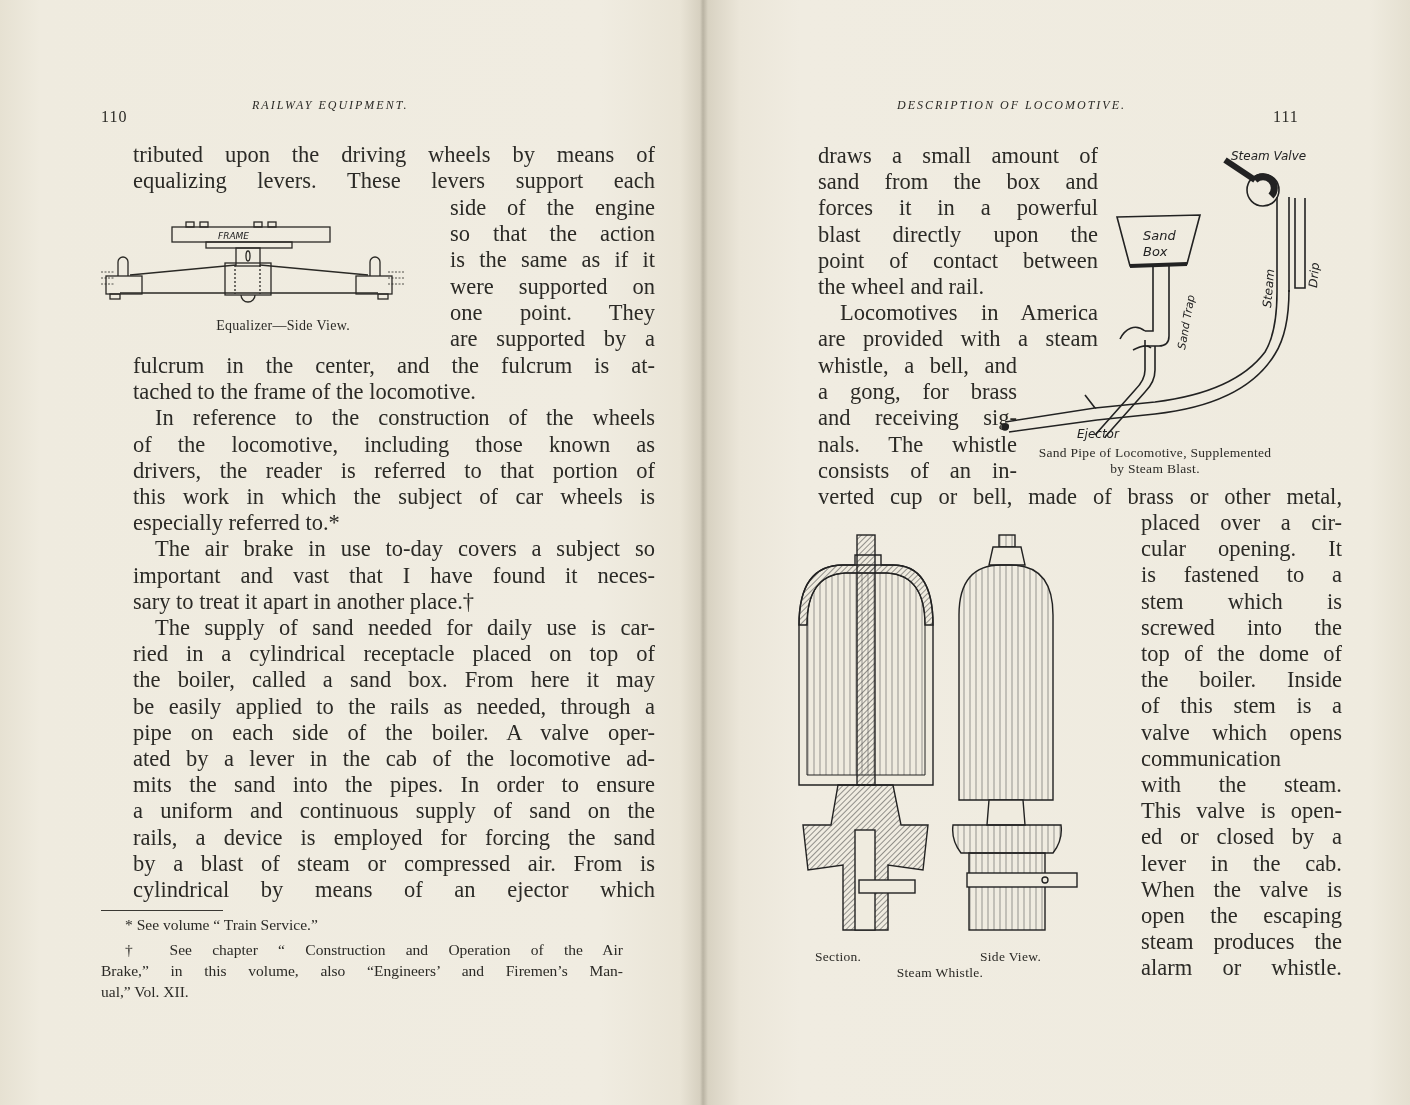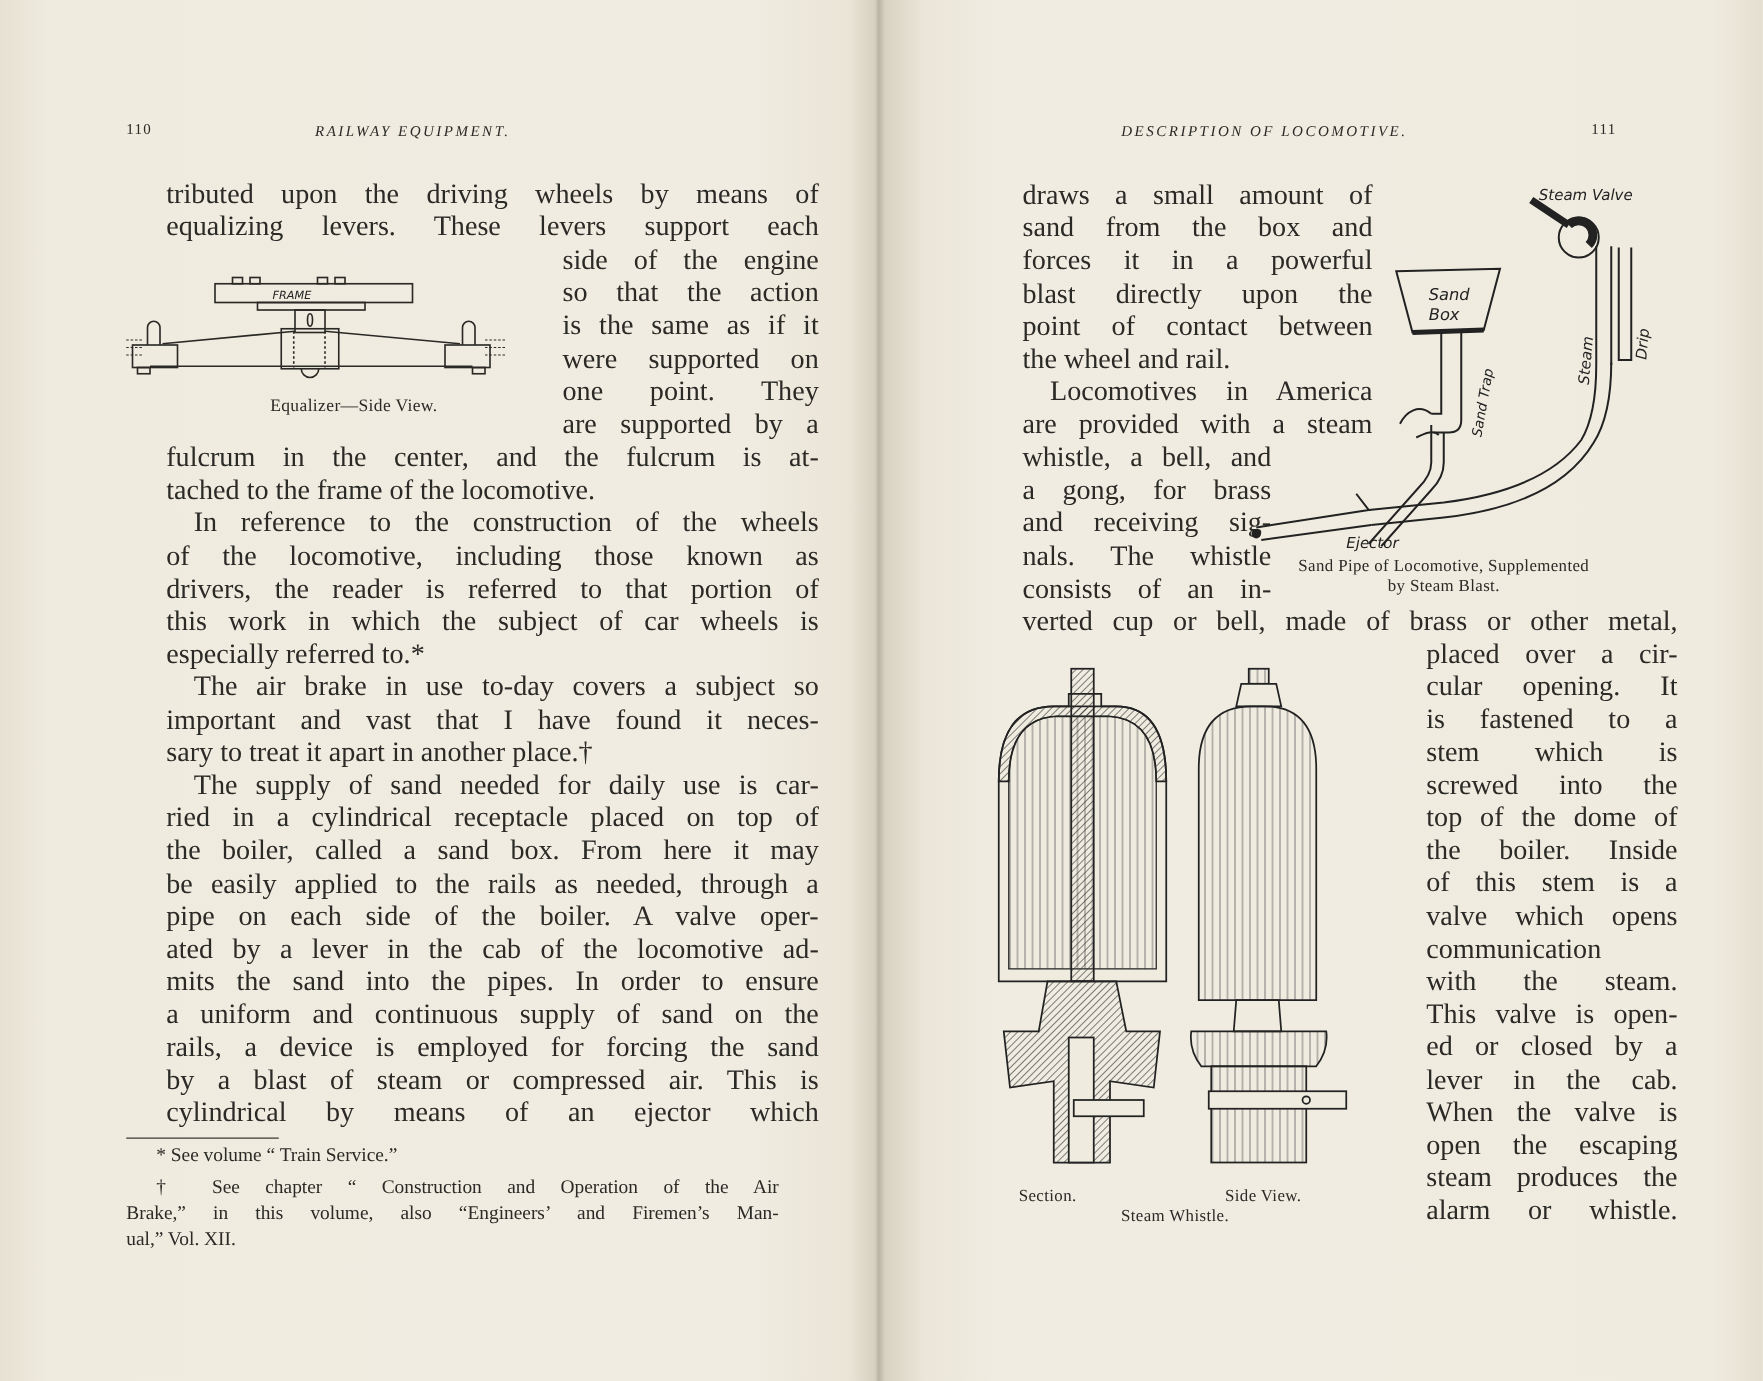--- a/index.html
+++ b/index.html
@@ -9,21 +9,21 @@
     font-family:"Liberation Serif","DejaVu Serif",serif;
     color:#2b2a26;
     position:relative;
   }
   .spread { position:absolute; inset:0;
     background: linear-gradient(90deg,#e6e1d2 0px,#efebdf 40px,#f0ece1 600px,#e9e4d6 680px,#d6d0c0 700px,#b9b3a3 703px,#d8d2c2 708px,#ebe6d9 740px,#f0ece1 800px,#efebdf 1370px,#e4dfd0 1410px);
   }
   .page { position:absolute; top:0; height:1105px; }
   .page-left { left:0; width:703px; }
   .page-right { left:705px; width:705px; }
-  .pnum { position:absolute; top:96px; font-size:12px; letter-spacing:1px; }
+  .pnum { position:absolute; top:108px; font-size:16px; letter-spacing:1px; }
   .runtitle { position:absolute; top:98px; font-style:italic; font-size:12px; letter-spacing:2px;text-align:center; }
 
   .txt { position:absolute; font-size:22.5px; line-height:26.2px;margin-left:32px; }
   .line { display:block; white-space:nowrap; text-align:justify; text-align-last:justify; }
   .line.last { text-align-last:left; }
   .cap { position:absolute; font-size:13.5px; letter-spacing:0.3px; text-align:center; }
   .fn { position:absolute; font-size:15.5px; line-height:21px; }
   .rule { position:absolute; height:1px; background:#3a3833; }
   svg { position:absolute; overflow:visible; }
   .lbl { font-family:"DejaVu Sans",sans-serif; font-style:italic; fill:#222; }
@@ -94,21 +94,21 @@
       <span class="line last">sary to treat it apart in another place.†</span>
       <span class="line" style="padding-left: 22px;">The supply of sand needed for daily use is car-</span>
       <span class="line">ried in a cylindrical receptacle placed on top of</span>
       <span class="line">the boiler, called a sand box.  From here it may</span>
       <span class="line">be easily applied to the rails as needed, through a</span>
       <span class="line">pipe on each side of the boiler.  A valve oper-</span>
       <span class="line">ated by a lever in the cab of the locomotive ad-</span>
       <span class="line">mits the sand into the pipes.  In order to ensure</span>
       <span class="line">a uniform and continuous supply of sand on the</span>
       <span class="line">rails, a device is employed for forcing the sand</span>
-      <span class="line">by a blast of steam or compressed air.  This is</span>
+      <span class="line">by a blast of steam or compressed air.  From is</span>
       <span class="line">cylindrical by means of an ejector which</span>
     </div>
 
   <div class="rule" style="left:101px;top:910px;width:122px"></div>
   <div class="fn" style="left:101px;top:914px;width:522px">
     <span class="line last" style="padding-left:24px">* See volume “ Train Service.”</span>
     <span class="line" style="padding-left:24px;margin-top:4px">† See chapter “ Construction and Operation of the Air</span>
     <span class="line">Brake,” in this volume, also “Engineers’ and Firemen’s Man-</span>
     <span class="line last">ual,” Vol. XII.</span>
   </div>

